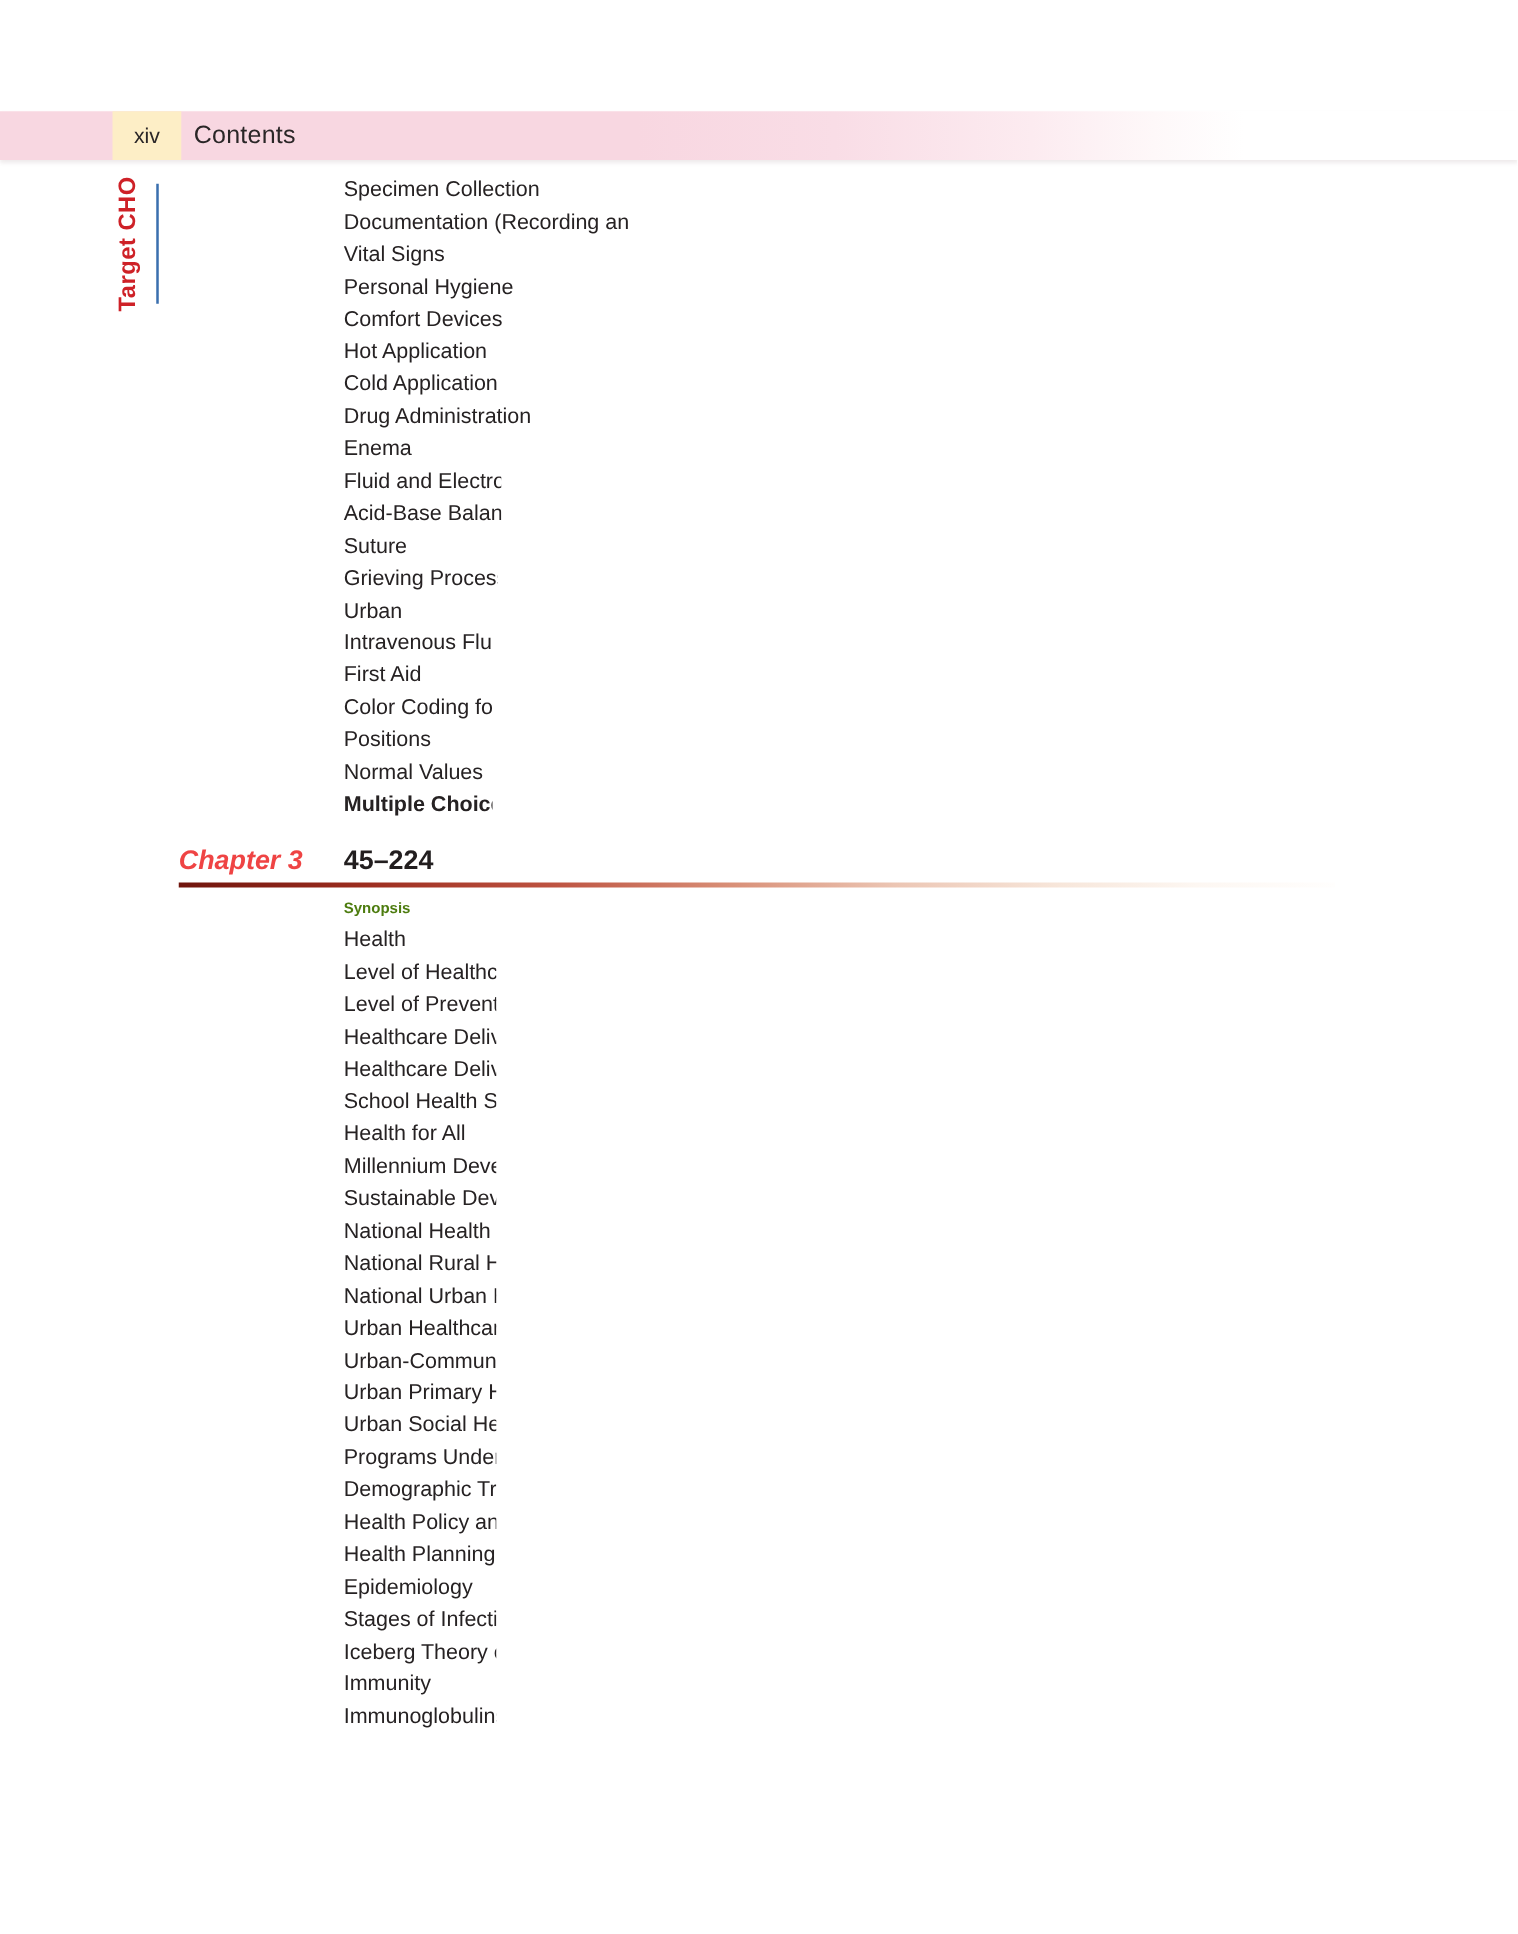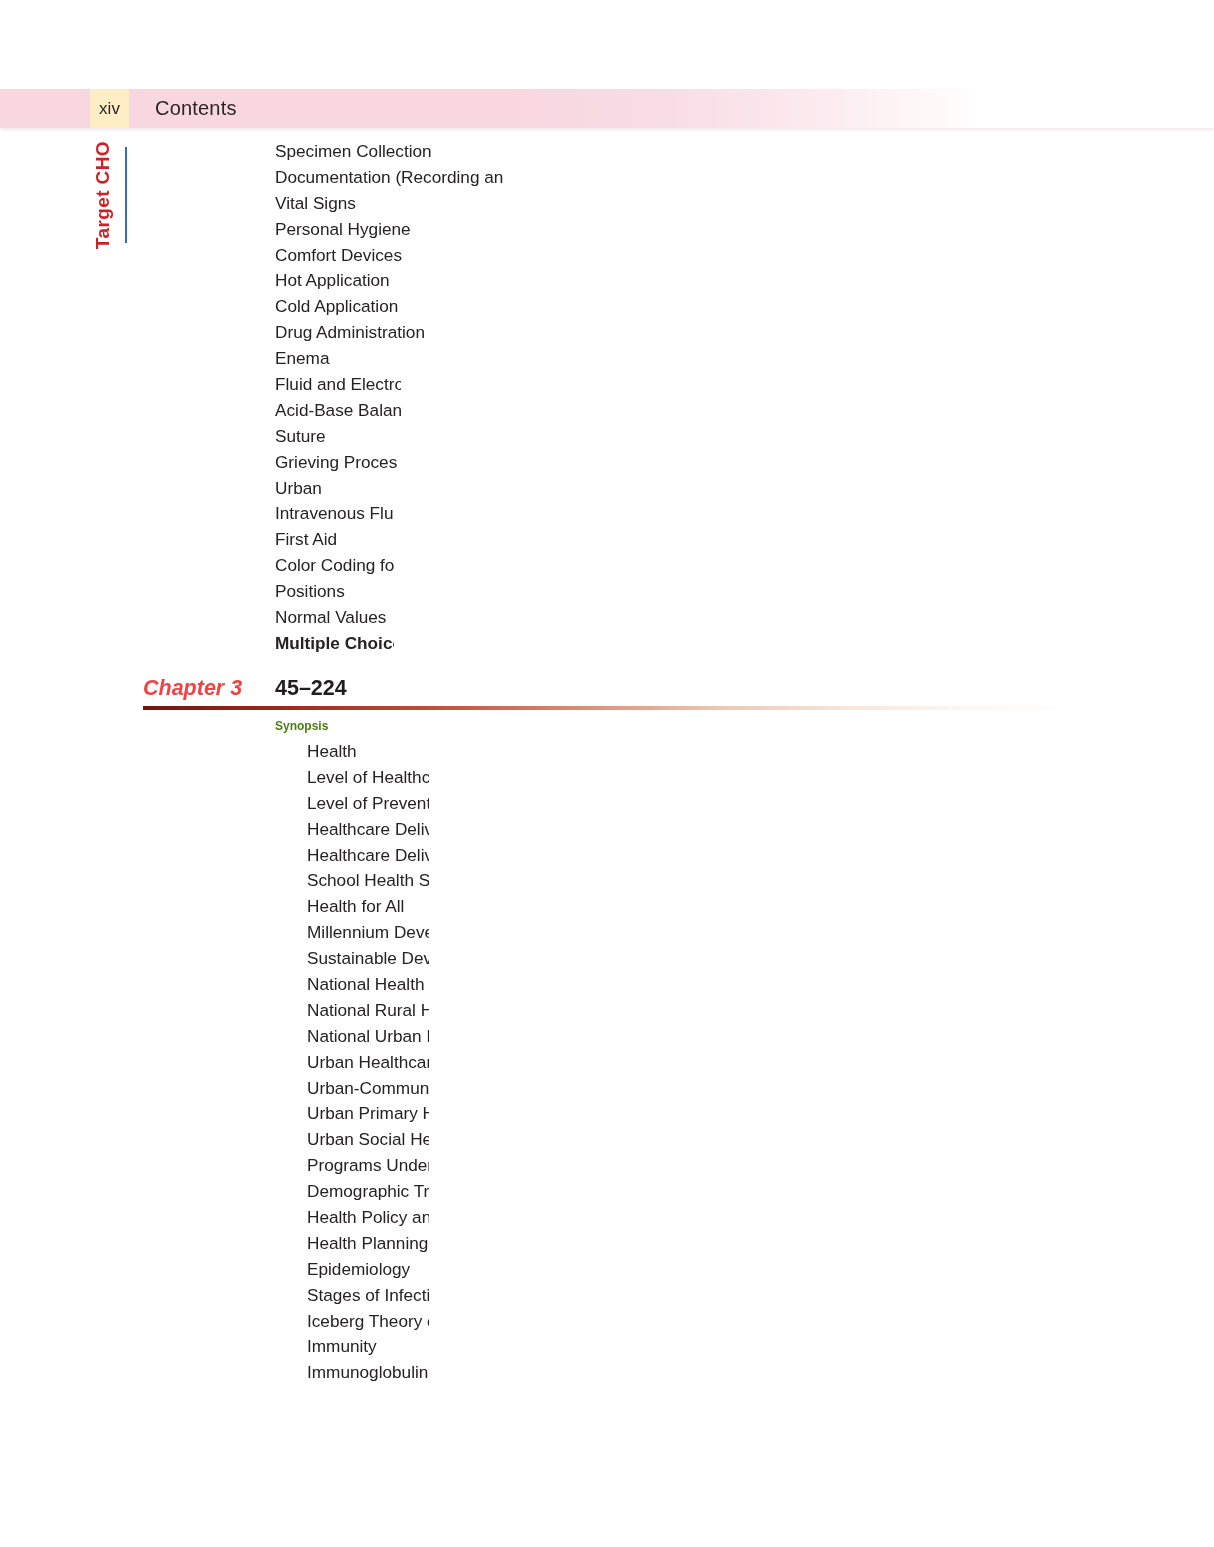--- a/index.html
+++ b/index.html
@@ -23,21 +23,21 @@
     top:89px;
     width:100%;
     height:39px;
     background:linear-gradient(to right,
       #f8d7e1 0%, #f8d7e1 42%, #f9dde6 55%, #fcebf0 68%, #fef8f9 76%, #ffffff 82%);
     box-shadow:0 2px 3px rgba(190,175,178,0.25);
   }
   .folio-box{
     position:absolute;
     left:90px; top:89px;
-    width:39px; height:39px;
+    width:55px; height:39px;
     background:#fdeec6;
     display:flex; align-items:center; justify-content:center;
     font-size:17px;
     color:#2a2627;
   }
   .header-title{
     position:absolute;
     left:155px; top:89px;
     height:38px;
     display:flex; align-items:center;
@@ -69,21 +69,21 @@
     background:#3a6fae;
   }
 
   
   .toc-list{
     position:absolute;
     left:275px;
     width:793px;
   }
   .toc-list-1{ top:139px; }
-  .toc-list-2{ top:739px;margin-left:32px; }
+  .toc-list-2{ top:739px; }
   .toc-row{
     display:flex;
     height:25.9px;
     line-height:25.9px;
     font-size:17.2px;
     white-space:nowrap;
     gap:32px;
   }
   .toc-row .title{ flex:0 0 auto; }
   .toc-row.bold .title{ font-weight:bold; }

